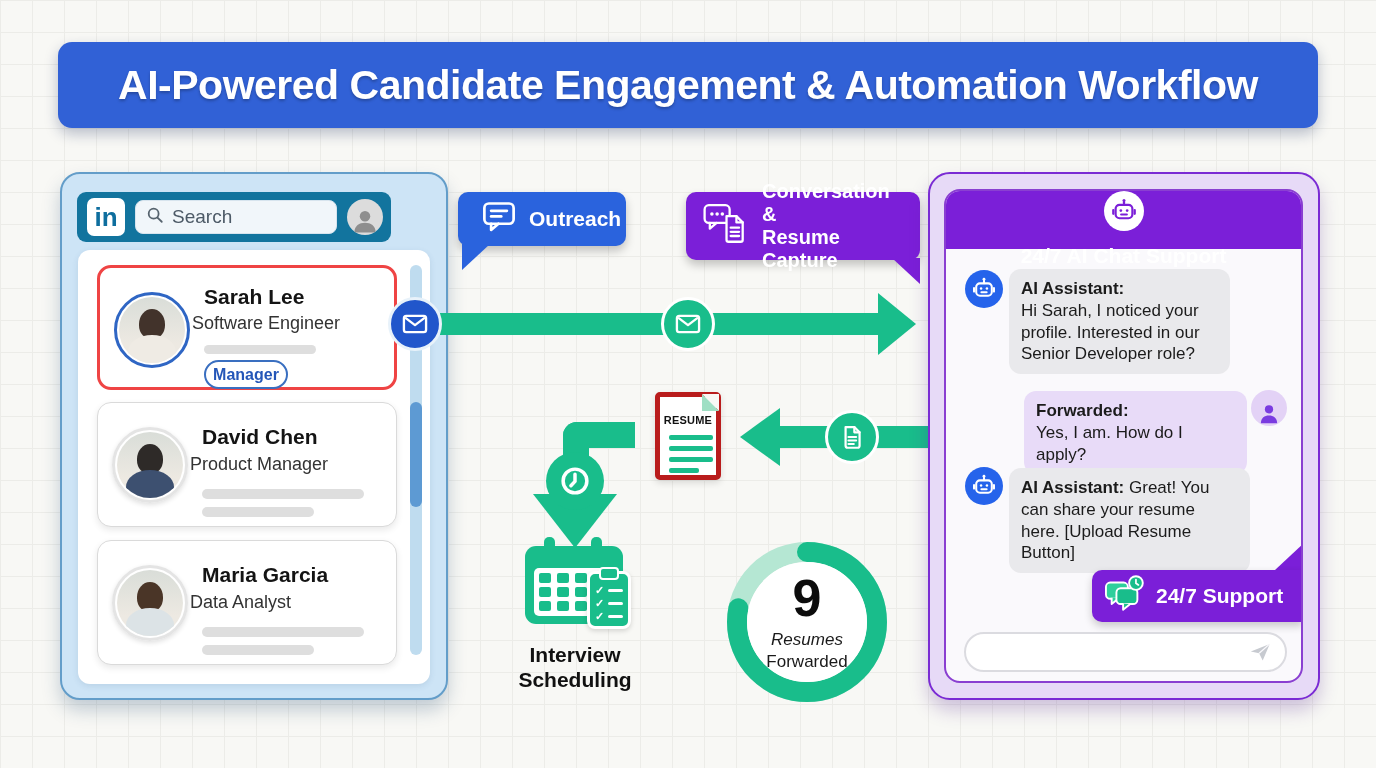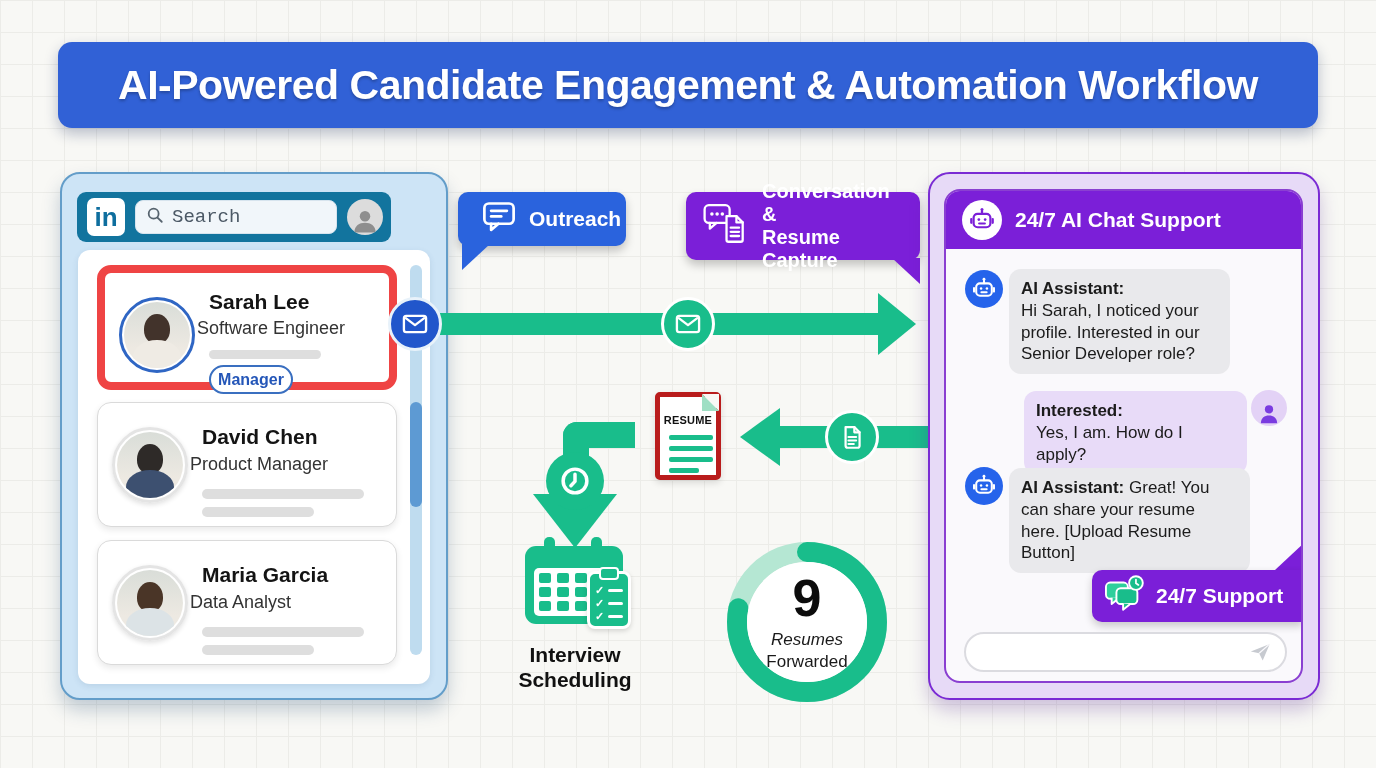--- a/index.html
+++ b/index.html
@@ -24,27 +24,27 @@
   
   .li-panel{left:60px;top:172px;width:388px;height:528px;background:#CDE4F6;border:2px solid #639DC9;
     border-radius:20px;box-shadow:0 10px 18px rgba(30,70,110,.25);}
   .li-topbar{left:15px;top:18px;width:314px;height:50px;background:#12749E;border-radius:9px;
     display:flex;align-items:center;padding:0 8px 0 10px;}
   .li-logo{width:38px;height:38px;background:#fff;border-radius:7px;display:flex;align-items:center;justify-content:center;
     color:#0E6E9E;font-weight:bold;font-size:26px;line-height:1;}
   .li-search{flex:1;margin:0 10px;height:34px;background:#F1F6FA;border:1px solid #D7E4EE;border-radius:8px;
     display:flex;align-items:center;padding:0 10px;gap:8px;}
   .li-search input{border:none;outline:none;background:transparent;font-size:19px;color:#4C5966;width:100%;
-    font-family:Liberation Mono, monospace;}
+    font-family:Liberation Sans, sans-serif;}
   .li-search input::placeholder{color:#4C5966;opacity:1;}
   .li-avatar{width:36px;height:36px;border-radius:50%;background:#DCDCDC;display:flex;align-items:flex-end;justify-content:center;overflow:hidden;}
   .li-inner{left:16px;top:76px;width:352px;height:434px;background:#fff;border-radius:12px;box-shadow:0 2px 6px rgba(40,80,120,.12);}
 
   .card{left:19px;width:300px;height:125px;background:#fff;border-radius:14px;}
-  .card.hl{border:8px solid #ef4444;text-decoration:underline;}
+  .card.hl{border:3px solid #ef4444;text-decoration:underline;}
   .card.plain{border:1.5px solid #DADADA;box-shadow:0 3px 7px rgba(0,0,0,.09);}
   .photo-ring{left:14px;top:24px;width:76px;height:76px;border-radius:50%;display:flex;align-items:center;justify-content:center;}
   .hl .photo-ring{border:3.5px solid #2F66C4;}
   .plain .photo-ring{border:3px solid #E4E4E4;box-shadow:0 2px 5px rgba(0,0,0,.12);}
   .photo{width:66px;height:66px;border-radius:50%;position:relative;overflow:hidden;background:linear-gradient(180deg,#D9DDD8 0%,#EDE9E2 70%);}
   .photo::before{content:"";position:absolute;left:50%;top:12px;transform:translateX(-50%);width:26px;height:30px;border-radius:50% 50% 46% 46%;background:var(--hair,#4A3B33);}
   .photo::after{content:"";position:absolute;left:50%;top:38px;transform:translateX(-50%);width:48px;height:34px;border-radius:50% 50% 0 0;background:var(--shirt,#E8E3DC);}
   .c-name{left:104px;font-size:21px;font-weight:bold;color:#141414;white-space:nowrap;}
   .c-title{left:92px;font-size:18px;color:#333;white-space:nowrap;}
   .bar{background:#DEDEDE;border-radius:5px;height:10px;}
@@ -106,21 +106,21 @@
   
   .donut-wrap{left:727px;top:542px;width:160px;height:160px;}
   .donut-text{left:727px;top:542px;width:160px;height:160px;display:flex;flex-direction:column;align-items:center;justify-content:center;text-align:center;}
   .donut-val{font-size:52px;font-weight:bold;line-height:1;color:#0c0c0c;}
   .donut-lab{font-size:17px;color:#1a1a1a;line-height:1.25;margin-top:5px;}
 
   
   .chat-panel{left:928px;top:172px;width:392px;height:528px;background:#E7DAF7;border:2.5px solid #7A2BD4;border-radius:22px;
     box-shadow:0 10px 18px rgba(80,30,140,.25);}
   .chat-inner{left:14px;top:15px;width:359px;height:494px;background:#FAF9FC;border:2px solid #8A3FD1;border-radius:16px;overflow:hidden;}
-  .chat-head{position:absolute;left:0;top:0;width:100%;height:58px;background:#7B1FD8;display:flex;align-items:center;padding:0 16px;gap:13px;}
+  .chat-head{position:absolute;left:0;top:0;width:100%;height:58px;background:#7B1FD8;display:flex;align-items:center;padding:0 16px;gap:13px;flex-direction:column;}
   .chat-head .bot-circle{width:40px;height:40px;background:#fff;border-radius:50%;display:flex;align-items:center;justify-content:center;color:#7B1FD8;flex:none;}
   .chat-title{color:#fff;font-weight:bold;font-size:21px;white-space:nowrap;}
   .msg-avatar{position:absolute;width:38px;height:38px;border-radius:50%;background:#2563EB;color:#fff;display:flex;align-items:center;justify-content:center;}
   .bubble{position:absolute;border-radius:12px;padding:9px 12px;font-size:17px;line-height:1.28;color:#1b1b1b;}
   .bubble .sender{font-weight:bold;}
   .bub-gray{background:#E9E9EC;}
   .bub-purple{background:#E8DBF8;}
   .cand-avatar{position:absolute;width:36px;height:36px;border-radius:50%;background:#E3D2F6;color:#7A3BE0;display:flex;align-items:flex-end;justify-content:center;overflow:hidden;}
   .support-banner{position:absolute;left:146px;top:379px;width:211px;height:52px;background:#7B1FD8;border-top-left-radius:10px;border-bottom-left-radius:10px;
     display:flex;align-items:center;gap:10px;padding:0 10px 0 12px;box-shadow:0 4px 9px rgba(0,0,0,.2);}
@@ -361,21 +361,21 @@
         <path d="M9.6 15 h4.8"></path>
           <path d="M2.8 11.2 v3.2 M21.2 11.2 v3.2"></path>
       </svg>
     </div>
     <div class="bubble bub-gray" style="left:63px;top:78px;width:221px;">
       <span class="sender" style="display:block;">AI Assistant:</span>
       <span>Hi Sarah, I noticed your profile. Interested in our Senior Developer role?</span>
     </div>
 
     <div class="bubble bub-purple" style="left:78px;top:200px;width:223px;">
-      <span class="sender" style="display:block;">Interested:</span>
+      <span class="sender" style="display:block;">Forwarded:</span>
       <span>Yes, I am. How do I apply?</span>
     </div>
     <div class="cand-avatar" style="left:305px;top:199px;">
       <svg viewBox="0 0 24 24" width="26" height="26">
           <circle cx="12" cy="8.6" r="3.8" fill="#7A3BE0"></circle>
           <path d="M4.5 21.5 C4.5 16.5 8 14.3 12 14.3 C16 14.3 19.5 16.5 19.5 21.5 Z" fill="#7A3BE0"></path>
         </svg>
     </div>
 
     <div class="msg-avatar" style="left:19px;top:276px;">

